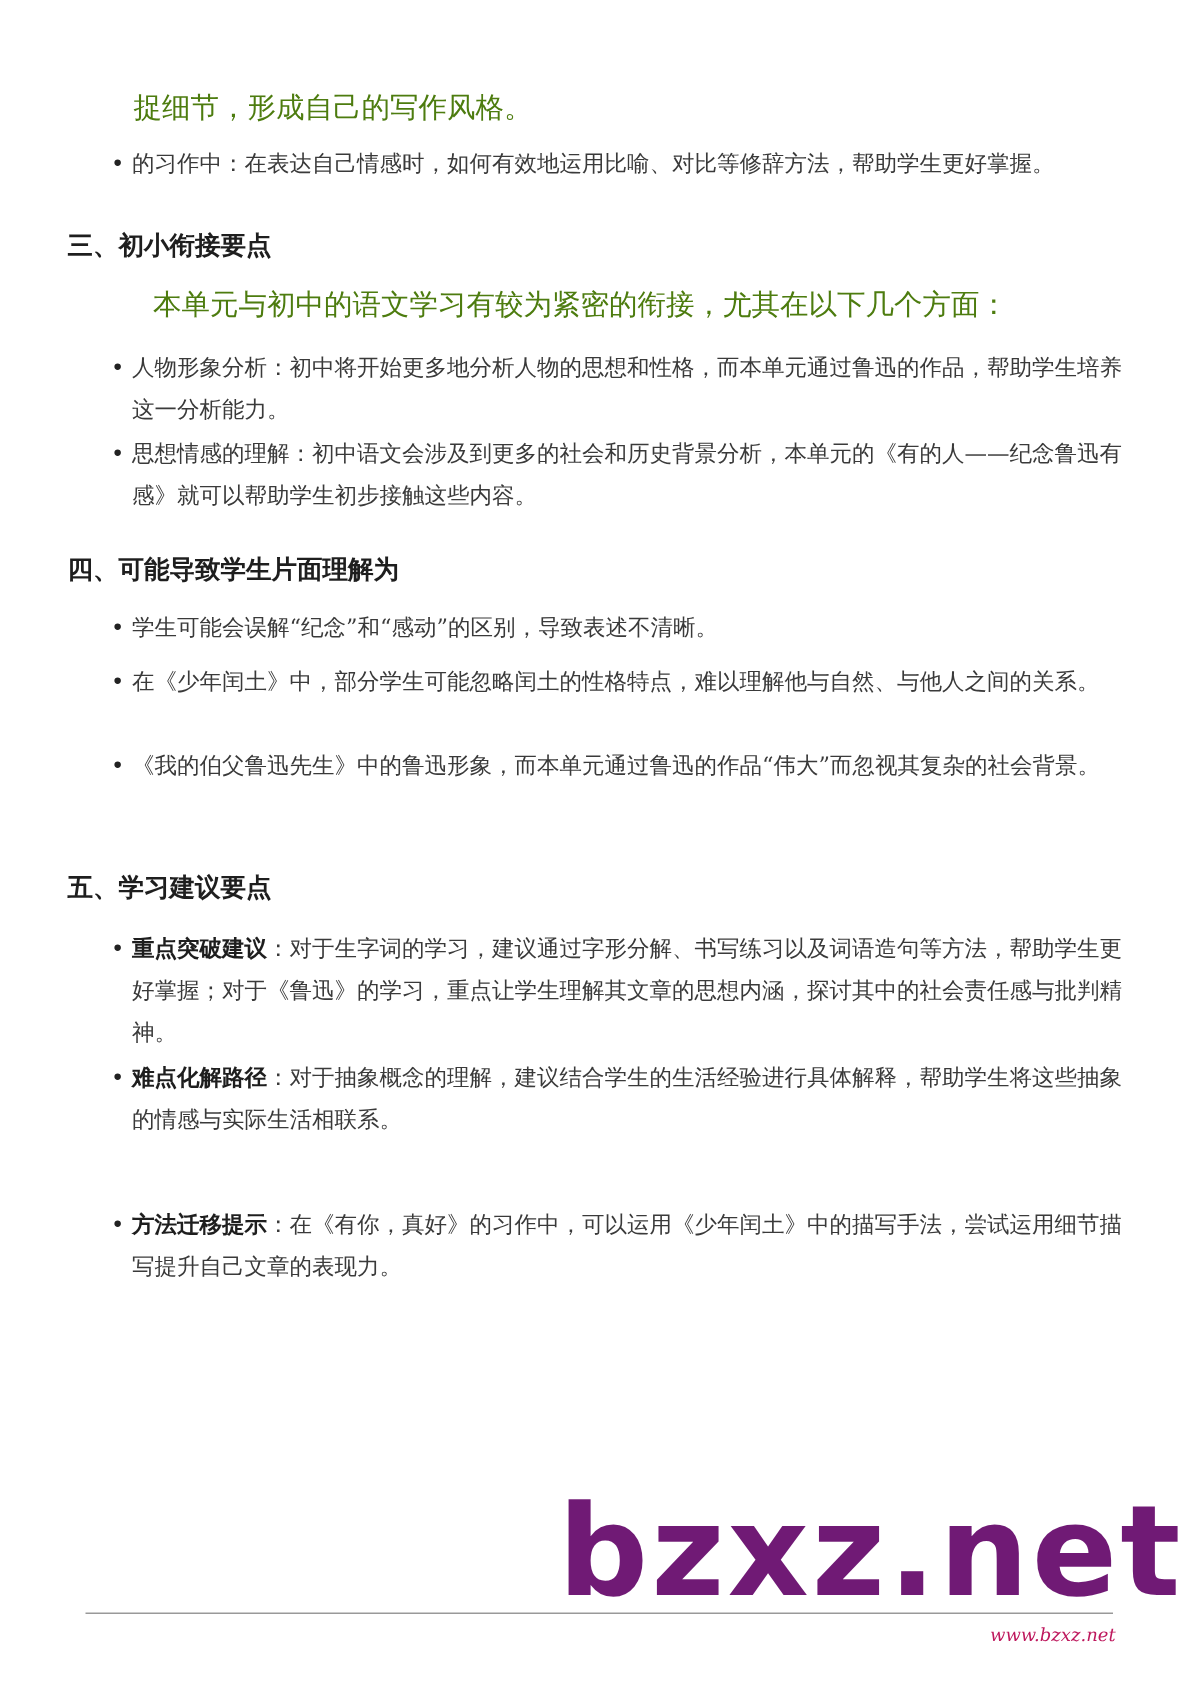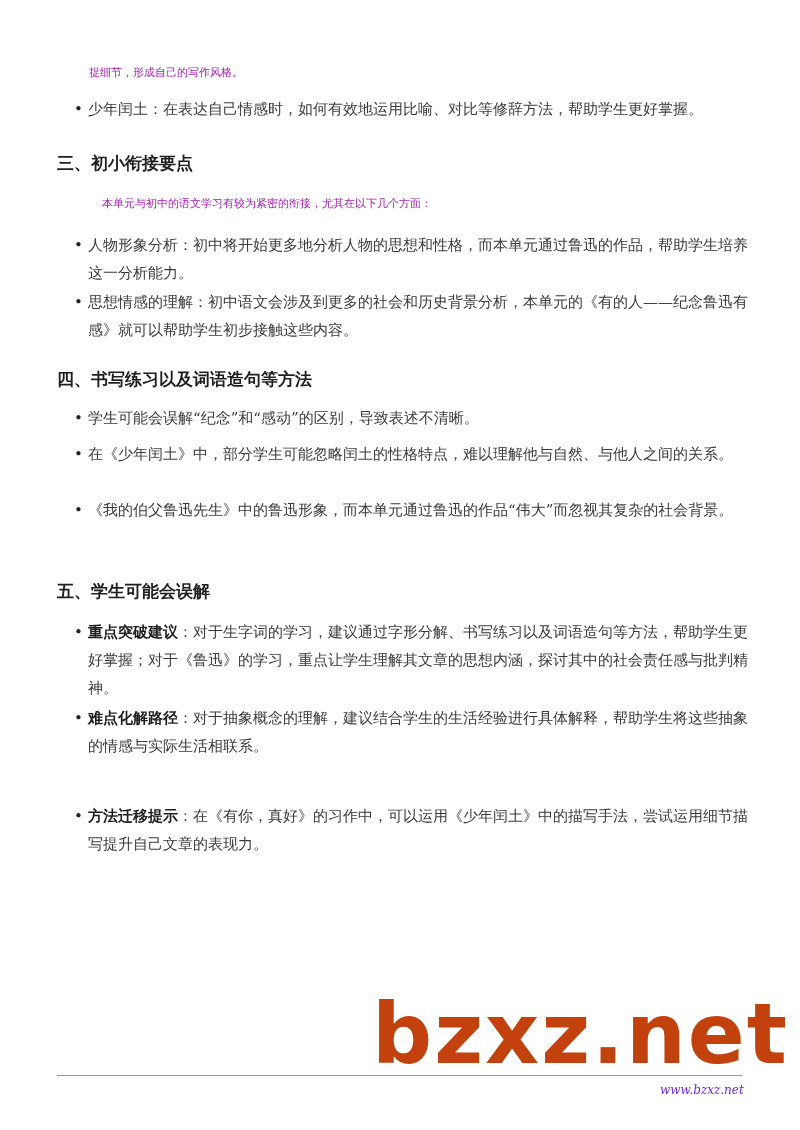--- a/index.html
+++ b/index.html
@@ -1,52 +1,52 @@
 <!DOCTYPE html>
 <html><head>
 <meta charset="utf-8">
 <style>
   html, body { margin:0; padding:0; }
   body {
     width:800px; height:1130px; background:#ffffff; position:relative; overflow:hidden;
     font-family:"DejaVu Serif","Liberation Serif",serif; color:#333;
   }
   .page { position:absolute; left:0; top:0; width:800px; height:1130px; }
-  .text { position:absolute; font-size:11px; line-height:27px; color:#a21caf; }
-  .heading { position:absolute; left:57px; font-size:17px; font-weight:bold; color:#1e1e1e; font-family:"DejaVu Sans","Liberation Sans",sans-serif; }
+  .text { position:absolute; font-size:19px; line-height:27px; color:#4d7c0f; }
+  .heading { position:absolute; left:45px; font-size:17px; font-weight:bold; color:#1e1e1e; font-family:"DejaVu Sans","Liberation Sans",sans-serif; }
   .bullet { position:absolute; left:74px; width:660px; font-size:15px; line-height:28px; color:#3a3a3a; padding-left:14px; }
   .bullet::before { content:"•"; position:absolute; left:0; top:0; color:#222; }
   .bullet b { color:#1e1e1e; }
   .watermark {
     position:absolute; left:372px; top:985px; font-family:"DejaVu Sans","Liberation Sans",sans-serif;
-    font-weight:bold; font-size:84px; color:#c2410c; letter-spacing:2px;
+    font-weight:bold; font-size:84px; color:#701a75; letter-spacing:2px;
   }
   .footer-line { position:absolute; left:57px; top:1075px; width:685px; height:1px; background:#999; }
-  .footer-url { position:absolute; left:660px; top:1083px; font-size:12px; font-style:italic; color:#6d28d9; font-family:"DejaVu Serif","Liberation Serif",serif;text-align:center; }
+  .footer-url { position:absolute; left:660px; top:1083px; font-size:12px; font-style:italic; color:#be185d; font-family:"DejaVu Serif","Liberation Serif",serif;text-align:center; }
 </style>
 </head>
 <body>
 
 <div class="page">
 
   <div class="text" style="left:89px; top:59px;">捉细节，形成自己的写作风格。</div>
 
-  <div class="bullet" style="top:95px;"><span>少年闰土</span><span>：在表达自己情感时，如何有效地运用比喻、对比等修辞方法，帮助学生更好掌握。</span></div>
+  <div class="bullet" style="top:95px;"><span>的习作中</span><span>：在表达自己情感时，如何有效地运用比喻、对比等修辞方法，帮助学生更好掌握。</span></div>
 
   <div class="heading" style="top:152px;">三、初小衔接要点</div>
   <div class="text" style="left:102px; top:190px;">本单元与初中的语文学习有较为紧密的衔接，尤其在以下几个方面：</div>
   <div class="bullet" style="top:288px;">思想情感的理解：初中语文会涉及到更多的社会和历史背景分析，本单元的《有的人——纪念鲁迅有感》就可以帮助学生初步接触这些内容。</div>
   <div class="bullet" style="top:231px;">人物形象分析：初中将开始更多地分析人物的思想和性格，而本单元通过鲁迅的作品，帮助学生培养这一分析能力。</div>
 
-  <div class="heading" style="top:368px;">四、书写练习以及词语造句等方法</div>
+  <div class="heading" style="top:368px;">四、可能导致学生片面理解为</div>
   <div class="bullet" style="top:440px;">在《少年闰土》中，部分学生可能忽略闰土的性格特点，难以理解他与自然、与他人之间的关系。</div>
   <div class="bullet" style="top:404px;">学生可能会误解“纪念”和“感动”的区别，导致表述不清晰。</div>
   <div class="bullet" style="top:496px;">《我的伯父鲁迅先生》中的鲁迅形象，而本单元通过鲁迅的作品“伟大”而忽视其复杂的社会背景。</div>
 
-  <div class="heading" style="top:580px;">五、学生可能会误解</div>
+  <div class="heading" style="top:580px;">五、学习建议要点</div>
   <div class="bullet" style="top:618px;"><b>重点突破建议</b><span>：对于生字词的学习，建议通过字形分解、书写练习以及词语造句等方法，帮助学生更好掌握；对于《鲁迅》的学习，重点让学生理解其文章的思想内涵，探讨其中的社会责任感与批判精神。</span></div>
   <div class="bullet" style="top:704px;"><b>难点化解路径</b><span>：对于抽象概念的理解，建议结合学生的生活经验进行具体解释，帮助学生将这些抽象的情感与实际生活相联系。</span></div>
   <div class="bullet" style="top:760px;margin-top:42px;"><b>方法迁移提示</b><span>：在《有你，真好》的习作中，可以运用《少年闰土》中的描写手法，尝试运用细节描写提升自己文章的表现力。</span></div>
 
   <div class="watermark">bzxz.net</div>
   <div class="footer-line"></div>
   <div class="footer-url">www.bzxz.net</div>
 </div>
 
 </body></html>

